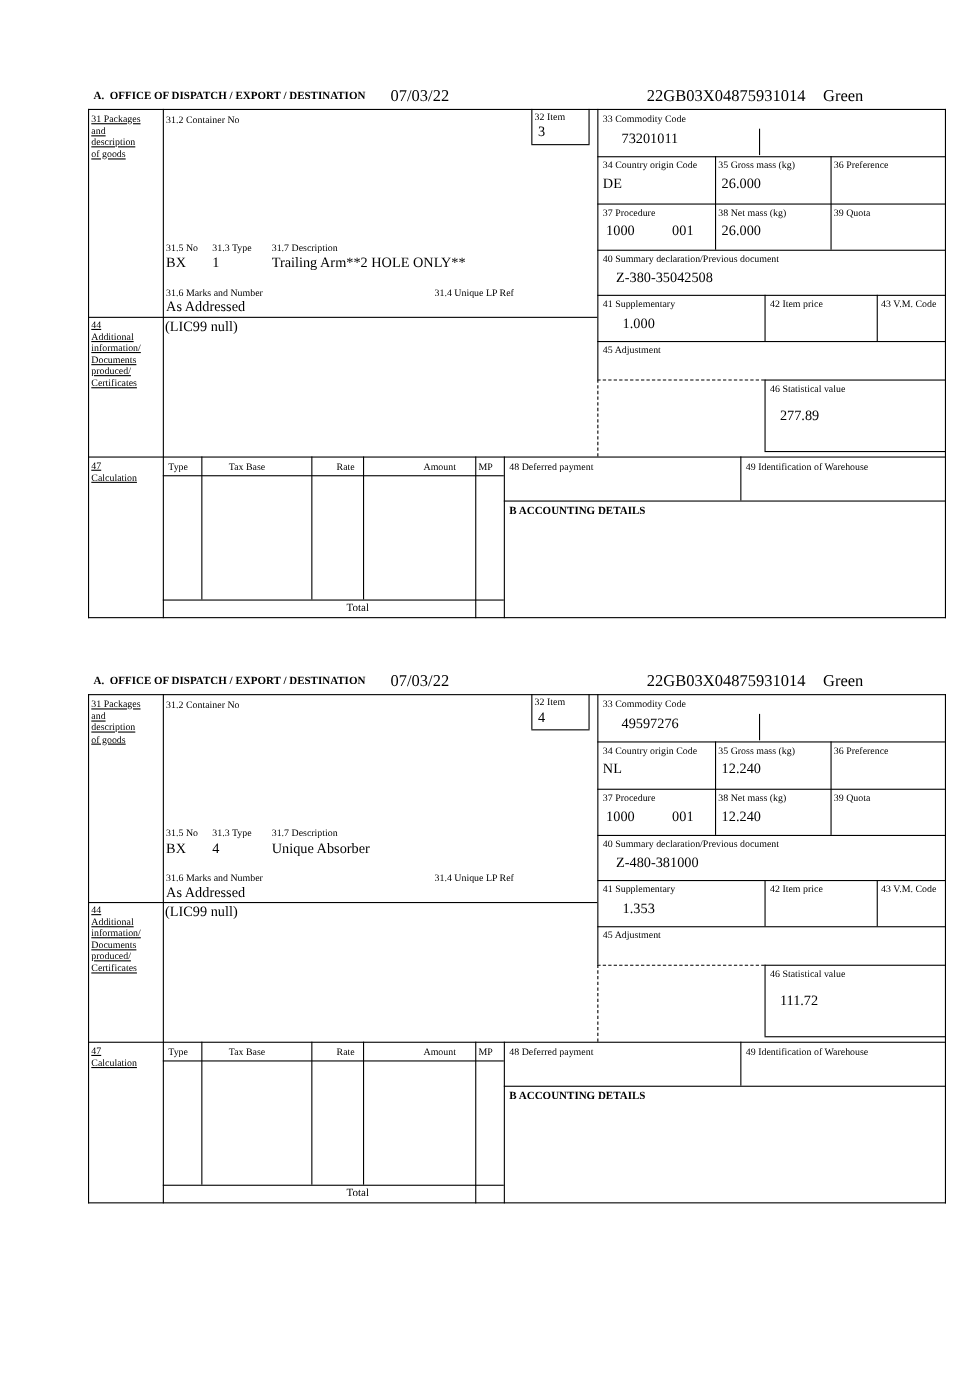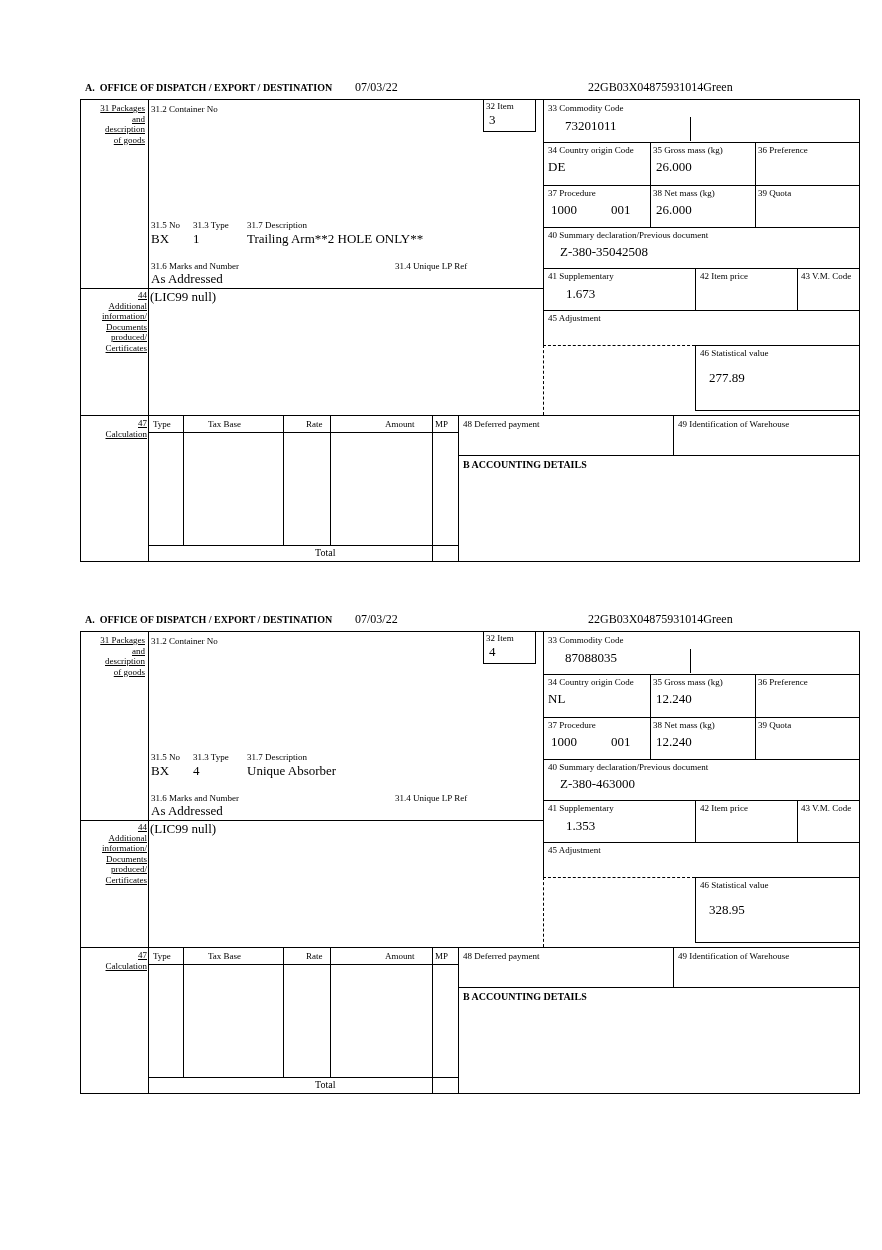--- a/index.html
+++ b/index.html
@@ -1,29 +1,29 @@
 <!DOCTYPE html>
 <html><head>
 <meta charset="utf-8">
 <style>
   html,body{margin:0;padding:0;}
   body{width:882px;height:1250px;background:#fff;position:relative;font-family:"Liberation Serif",serif;color:#000;overflow:hidden;}
   #page{position:absolute;left:0;top:0;width:882px;height:1250px;}
-  .section{position:absolute;left:80px;width:668px;height:482px;text-align:right;}
+  .section{position:absolute;left:80px;width:668px;height:482px;}
   .grid{position:absolute;left:0;top:19px;width:780px;height:463px;}
   .hl{position:absolute;height:1px;background:#000;}
   .vl{position:absolute;width:1px;background:#000;}
   .hl.dot{height:0;background:none;border-top:1px dashed #000;}
   .vl.dot{width:0;background:none;border-left:1px dashed #000;}
   .lbl{position:absolute;font-size:9px;line-height:10.5px;white-space:nowrap;}
   .wrap{white-space:pre-line;text-decoration:underline;}
   .val{position:absolute;font-size:13px;line-height:14px;white-space:pre;}
   .hdr-office{position:absolute;font-size:10px;font-weight:bold;white-space:pre;}
-  .hdr-text{position:absolute;font-size:12px;white-space:pre;}
-  .status{}
+  .hdr-text{position:absolute;font-size:15px;white-space:pre;}
+  .status{margin-left:16px;}
   .bold{font-weight:bold;}
 </style>
 </head>
 <body>
 
 <div id="page">
  <div class="section" style="top: 80px;">
   <div class="hdr-office" style="left:5px;top:2px;">A.  OFFICE OF DISPATCH / EXPORT / DESTINATION</div>
   <div class="hdr-text" style="left:275px;top:0;">07/03/22</div>
   <div class="hdr-text" style="left:508px;top:0;"><span>22GB03X04875931014</span><span class="status">Green</span></div>
@@ -93,21 +93,21 @@
    <div class="lbl" style="left:167px;top:121px;">31.7 Description</div>
    <div class="val" style="left:71px;top:133px;">BX</div>
    <div class="val" style="left:113px;top:133px;">1</div>
    <div class="val" style="left:167px;top:133px;">Trailing Arm**2 HOLE ONLY**</div>
    <div class="lbl" style="left:468px;top:131px;">40 Summary declaration/Previous document</div>
    <div class="val" style="left:480px;top:146px;">Z-380-35042508</div>
    <div class="lbl" style="left:71px;top:162px;">31.6 Marks and Number</div>
    <div class="lbl" style="left:315px;top:162px;">31.4 Unique LP Ref</div>
    <div class="val" style="left:71px;top:173px;">As Addressed</div>
    <div class="lbl" style="left:468px;top:172px;">41 Supplementary</div>
-   <div class="val" style="left:486px;top:188px;">1.673</div>
+   <div class="val" style="left:486px;top:188px;">1.000</div>
    <div class="lbl" style="left:620px;top:172px;">42 Item price</div>
    <div class="lbl" style="left:721px;top:172px;">43 V.M. Code</div>
    <div class="lbl wrap" style="left:3px;top:191px;width:64px;">44
 Additional
 information/
 Documents
 produced/
 Certificates</div>
    <div class="val" style="left:70px;top:191px;">(LIC99 null)</div>
    <div class="lbl" style="left:468px;top:214px;">45 Adjustment</div>
@@ -173,57 +173,57 @@
    <div class="hl" style="left:378px;top:356px;width:402px;"></div>
 
    <div class="lbl wrap" style="left:3px;top:4px;width:62px;">31 Packages
 and
 description
 of goods</div>
    <div class="lbl" style="left:71px;top:5px;">31.2 Container No</div>
    <div class="lbl" style="left:406px;top:2px;">32 Item</div>
    <div class="val" style="left:409px;top:14px;">4</div>
    <div class="lbl" style="left:468px;top:4px;">33 Commodity Code</div>
-   <div class="val" style="left:485px;top:20px;">87088035</div>
+   <div class="val" style="left:485px;top:20px;">49597276</div>
    <div class="lbl" style="left:468px;top:46px;">34 Country origin Code</div>
    <div class="val" style="left:468px;top:61px;">NL</div>
    <div class="lbl" style="left:573px;top:46px;">35 Gross mass (kg)</div>
    <div class="val" style="left:576px;top:61px;">12.240</div>
    <div class="lbl" style="left:678px;top:46px;">36 Preference</div>
    <div class="lbl" style="left:468px;top:89px;">37 Procedure</div>
    <div class="val" style="left:471px;top:104px;">1000</div>
    <div class="val" style="left:531px;top:104px;">001</div>
    <div class="lbl" style="left:573px;top:89px;">38 Net mass (kg)</div>
    <div class="val" style="left:576px;top:104px;">12.240</div>
    <div class="lbl" style="left:678px;top:89px;">39 Quota</div>
    <div class="lbl" style="left:71px;top:121px;">31.5 No</div>
    <div class="lbl" style="left:113px;top:121px;">31.3 Type</div>
    <div class="lbl" style="left:167px;top:121px;">31.7 Description</div>
    <div class="val" style="left:71px;top:133px;">BX</div>
    <div class="val" style="left:113px;top:133px;">4</div>
    <div class="val" style="left:167px;top:133px;">Unique Absorber</div>
    <div class="lbl" style="left:468px;top:131px;">40 Summary declaration/Previous document</div>
-   <div class="val" style="left:480px;top:146px;">Z-380-463000</div>
+   <div class="val" style="left:480px;top:146px;">Z-480-381000</div>
    <div class="lbl" style="left:71px;top:162px;">31.6 Marks and Number</div>
    <div class="lbl" style="left:315px;top:162px;">31.4 Unique LP Ref</div>
    <div class="val" style="left:71px;top:173px;">As Addressed</div>
    <div class="lbl" style="left:468px;top:172px;">41 Supplementary</div>
    <div class="val" style="left:486px;top:188px;">1.353</div>
    <div class="lbl" style="left:620px;top:172px;">42 Item price</div>
    <div class="lbl" style="left:721px;top:172px;">43 V.M. Code</div>
    <div class="lbl wrap" style="left:3px;top:191px;width:64px;">44
 Additional
 information/
 Documents
 produced/
 Certificates</div>
    <div class="val" style="left:70px;top:191px;">(LIC99 null)</div>
    <div class="lbl" style="left:468px;top:214px;">45 Adjustment</div>
    <div class="lbl" style="left:620px;top:249px;">46 Statistical value</div>
-   <div class="val" style="left:629px;top:272px;">328.95</div>
+   <div class="val" style="left:629px;top:272px;">111.72</div>
    <div class="lbl wrap" style="left:3px;top:319px;width:64px;">47
 Calculation</div>
    <div class="lbl" style="left:73px;top:320px;">Type</div>
    <div class="lbl" style="left:128px;top:320px;">Tax Base</div>
    <div class="lbl" style="left:226px;top:320px;">Rate</div>
    <div class="lbl" style="left:305px;top:320px;">Amount</div>
    <div class="lbl" style="left:355px;top:320px;">MP</div>
    <div class="lbl" style="left:383px;top:320px;">48 Deferred payment</div>
    <div class="lbl" style="left:598px;top:320px;">49 Identification of Warehouse</div>
    <div class="lbl bold" style="left:383px;top:361px;font-size:10px;">B ACCOUNTING DETAILS</div>

